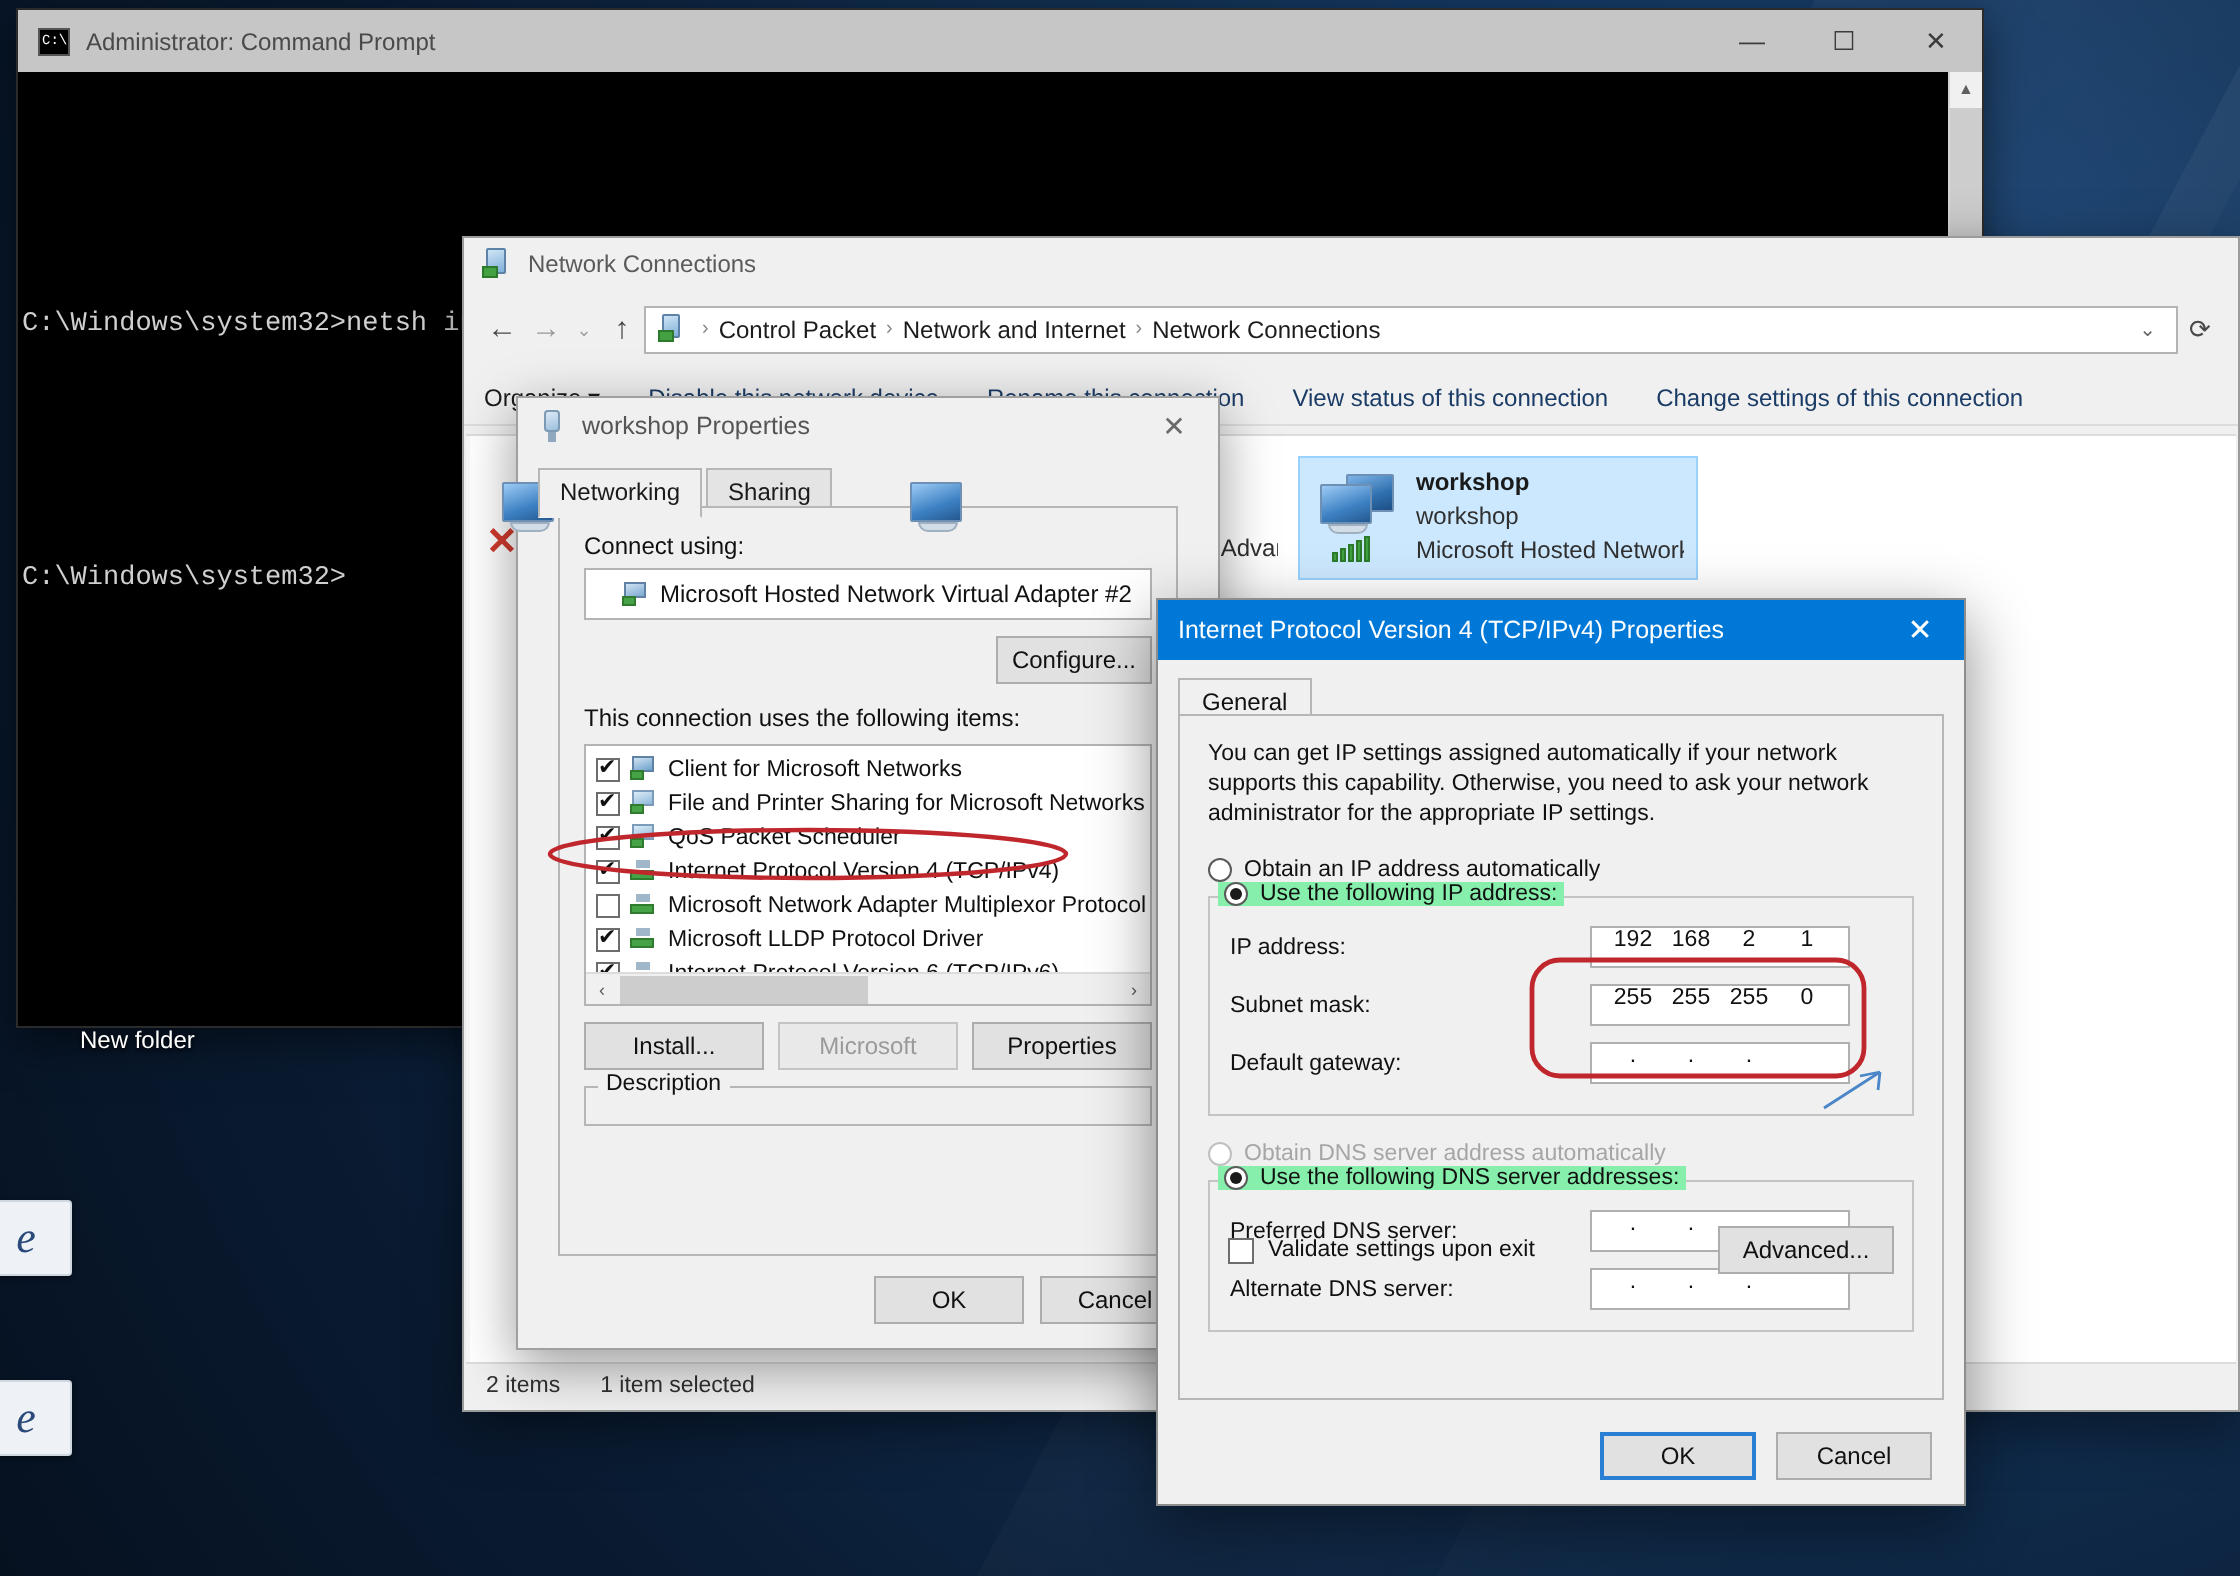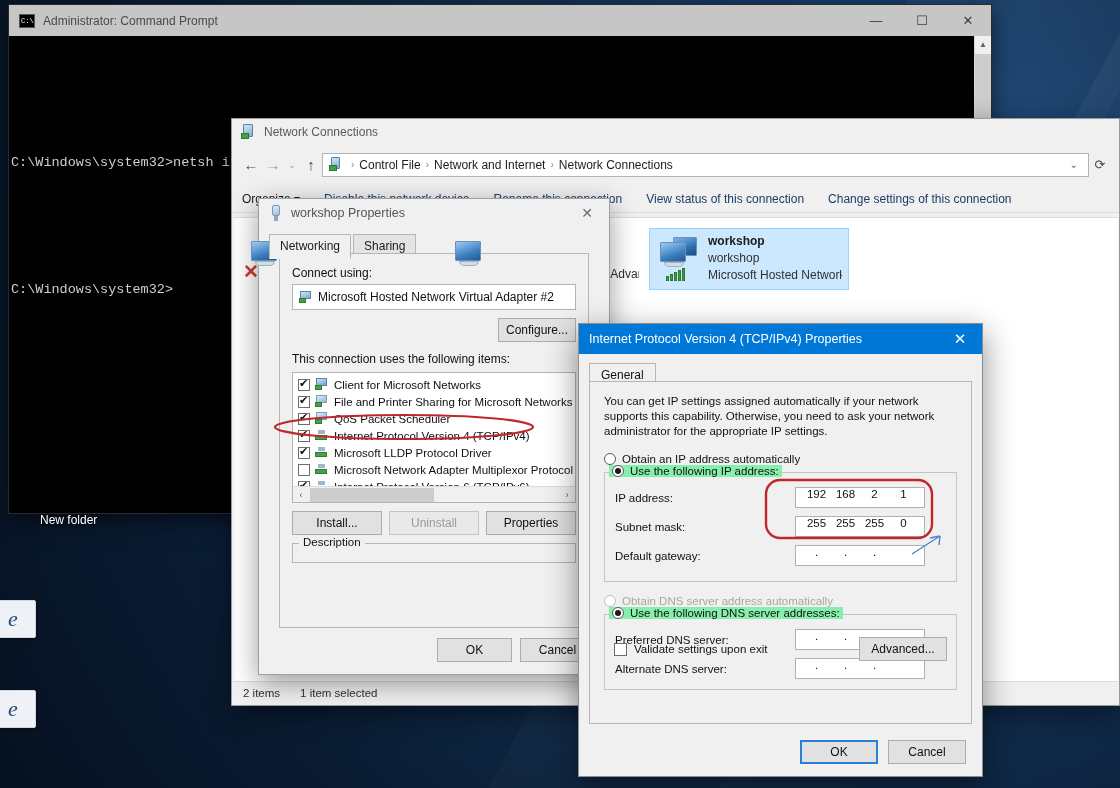--- a/index.html
+++ b/index.html
@@ -161,21 +161,21 @@
     background:#e4e4e4; color:#1a1a1a; margin-right:2px; position:relative; top:1px;
   }
   #wsprops .tab.active { background:#f0f0f0; border-bottom:1px solid #f0f0f0; z-index:3; }
   #wsprops .panel {
     margin:0 10px; border:1px solid #b6b6b6; background:#f0f0f0;
     position:absolute; left:10px; right:10px; top:54px; bottom:46px; padding:12px;
   }
   .lbl { font-size:12px; color:#101010; }
   .readonly-box {
     margin-top:4px; background:#fff; border:1px solid #b4b4b4; height:26px;
-    display:flex; align-items:center; font-size:12px; padding-left:6px; color:#111;
+    display:flex; align-items:center; font-size:12px; padding-left:18px; color:#111;
   }
   .btn {
     background:#e1e1e1; border:1px solid #adadad; font-size:12px; color:#111;
     height:24px; display:inline-flex; align-items:center; justify-content:center;
     font-family:"Liberation Sans", sans-serif;
   }
   .btn.disabled { color:#9a9a9a; border-color:#c4c4c4; background:#e9e9e9; }
   .btn.def { border:2px solid #2a7fd4; }
   .listbox {
     margin-top:6px; background:#fff; border:1px solid #b4b4b4;
@@ -202,21 +202,21 @@
   }
   .descbox .legend {
     position:absolute; top:-8px; left:6px; background:#f0f0f0; padding:0 4px;
     font-size:11.5px; color:#111;
   }
   .descbox p { margin:0; font-size:11.5px; line-height:15px; color:#111; }
   #wsprops .dlgbtns { position:absolute; right:14px; bottom:12px; display:flex; gap:8px; }
 
   
   #ipv4 {
-    position:absolute; left:578px; top:323px; width:405px; height:454px;
+    position:absolute; left:578px; top:299px; width:405px; height:454px;
     background:#f0f0f0; border:1px solid #8d8d8d;
     box-shadow:0 10px 30px rgba(0,0,0,.45);
   }
   #ipv4 .tbar {
     height:30px; background:#0078d7; display:flex; align-items:center; position:relative;
   }
   #ipv4 .tbar .ttl { color:#fff; font-size:12.5px; padding-left:10px; }
   #ipv4 .tbar .x {
     position:absolute; right:0; top:0; width:44px; height:30px;
     display:flex; align-items:center; justify-content:center; color:#fff; font-size:15px;
@@ -326,21 +326,21 @@
     <div class="navbtn on">←</div>
     <div class="navbtn">→</div>
     <div class="navbtn small">⌄</div>
     <div class="navbtn on">↑</div>
     <div class="crumbbox">
       <div class="cicon">
         <div style="position:absolute;left:2px;top:0;width:9px;height:12px;background:linear-gradient(160deg,#cfe4f5,#7fb0d8);border:1px solid #5d82a8;border-radius:1px;"></div>
         <div style="position:absolute;left:0;top:8px;width:8px;height:6px;background:#43a043;border:1px solid #2d7a2d;"></div>
       </div>
       <span class="sep">›</span>
-      <span class="crumb">Control File</span>
+      <span class="crumb">Control Packet</span>
       <span class="sep">›</span>
       <span class="crumb">Network and Internet</span>
       <span class="sep">›</span>
       <span class="crumb">Network Connections</span>
       <span class="chev">⌄</span>
     </div>
     <div class="refresh">⟳</div>
   </div>
 
   <div class="cmdbar">
@@ -490,55 +490,55 @@
       </div>
       <div class="litem">
         <span class="cb on"></span>
         <span class="nicmini">
           <span style="position:absolute;left:3px;top:1px;width:7px;height:4px;background:#9fb7c9;display:block;"></span>
           <span style="position:absolute;left:0;top:6px;width:12px;height:5px;background:#46a246;border:1px solid #2f7c2f;display:block;"></span>
         </span>
         <span>Internet Protocol Version 4 (TCP/IPv4)</span>
       </div>
       <div class="litem">
-        <span class="cb on"></span>
-        <span class="nicmini">
-          <span style="position:absolute;left:3px;top:1px;width:7px;height:4px;background:#9fb7c9;display:block;"></span>
-          <span style="position:absolute;left:0;top:6px;width:12px;height:5px;background:#46a246;border:1px solid #2f7c2f;display:block;"></span>
-        </span>
-        <span>Microsoft LLDP Protocol Driver</span>
-      </div>
-      <div class="litem">
         <span class="cb"></span>
         <span class="nicmini">
           <span style="position:absolute;left:3px;top:1px;width:7px;height:4px;background:#9fb7c9;display:block;"></span>
           <span style="position:absolute;left:0;top:6px;width:12px;height:5px;background:#46a246;border:1px solid #2f7c2f;display:block;"></span>
         </span>
         <span>Microsoft Network Adapter Multiplexor Protocol</span>
       </div>
       <div class="litem">
         <span class="cb on"></span>
         <span class="nicmini">
           <span style="position:absolute;left:3px;top:1px;width:7px;height:4px;background:#9fb7c9;display:block;"></span>
           <span style="position:absolute;left:0;top:6px;width:12px;height:5px;background:#46a246;border:1px solid #2f7c2f;display:block;"></span>
         </span>
+        <span>Microsoft LLDP Protocol Driver</span>
+      </div>
+      <div class="litem">
+        <span class="cb on"></span>
+        <span class="nicmini">
+          <span style="position:absolute;left:3px;top:1px;width:7px;height:4px;background:#9fb7c9;display:block;"></span>
+          <span style="position:absolute;left:0;top:6px;width:12px;height:5px;background:#46a246;border:1px solid #2f7c2f;display:block;"></span>
+        </span>
         <span>Internet Protocol Version 6 (TCP/IPv6)</span>
       </div>
 
       <div class="hscroll">
         <div class="ar">‹</div>
         <div class="thumb"></div>
         <div class="track"></div>
         <div class="ar">›</div>
       </div>
     </div>
 
     <div style="display:flex; gap:7px; margin-top:8px;">
       <div class="btn" style="width:98px;">Install...</div>
-      <div class="btn disabled" style="width:98px;">Uninstall</div>
+      <div class="btn disabled" style="width:98px;">Microsoft</div>
       <div class="btn" style="width:98px;">Properties</div>
     </div>
 
     <div class="descbox">
       <div class="legend">Description</div>
     </div>
   </div>
 
   <div class="dlgbtns">
     <div class="btn" style="width:75px;">OK</div>

